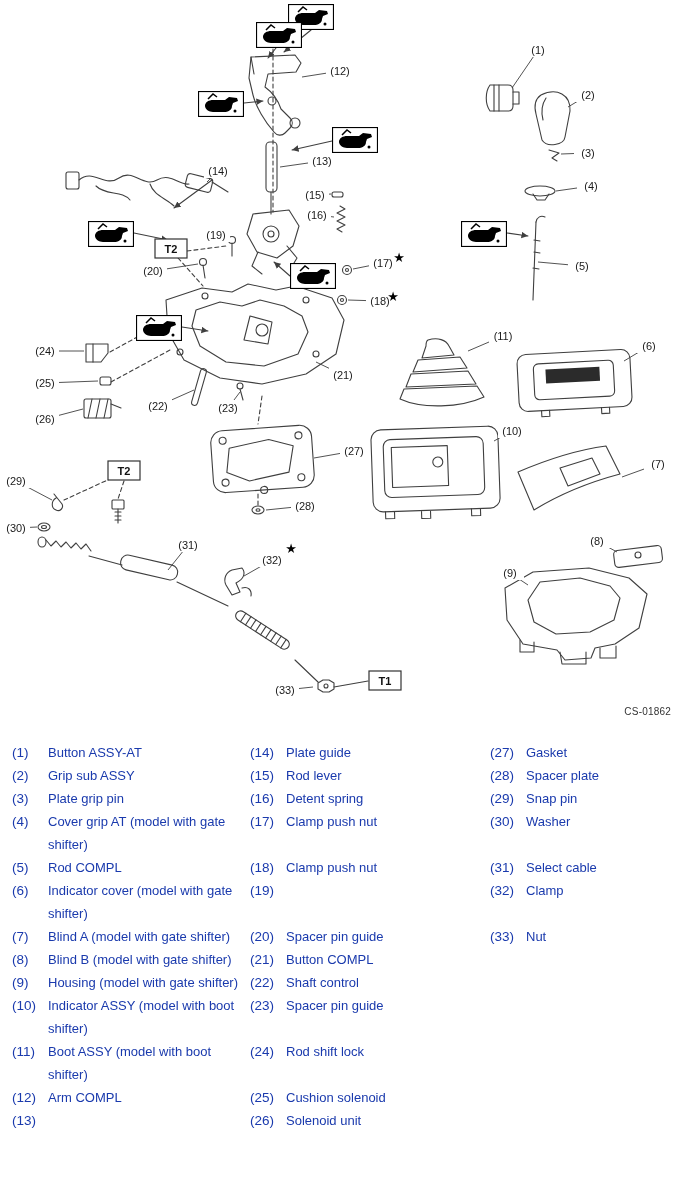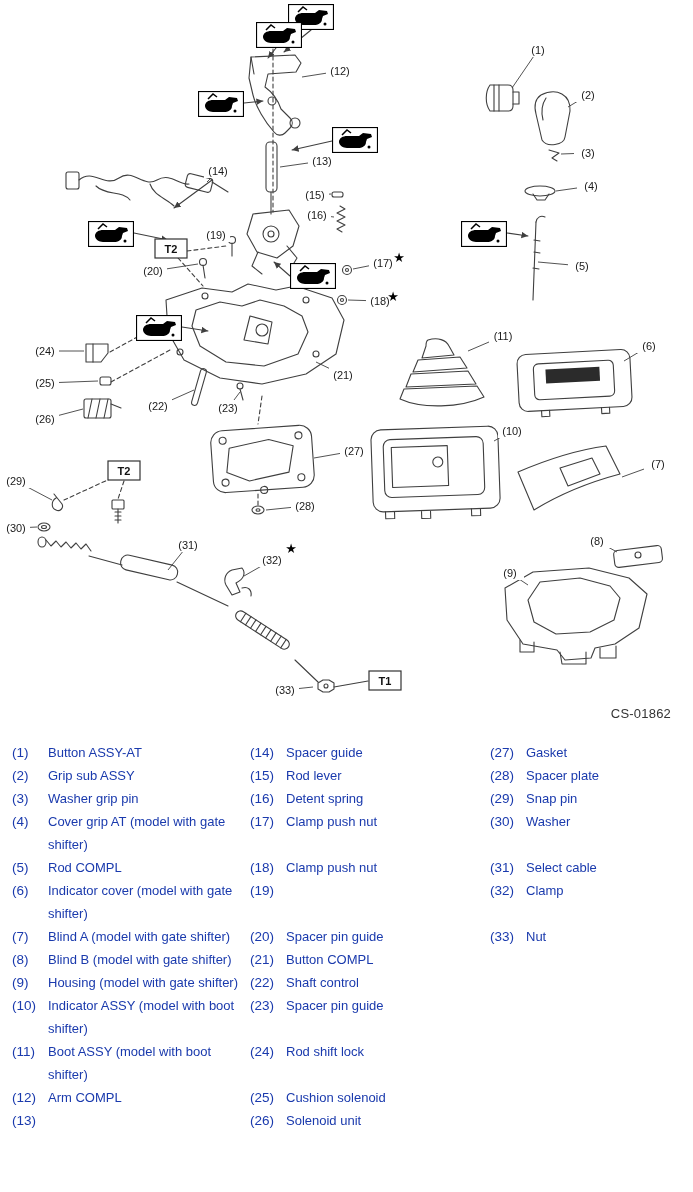--- a/index.html
+++ b/index.html
@@ -18,21 +18,21 @@
   .art .dash { stroke-dasharray:4 3; }
   .art .darkfill { fill:#2b2b2b; stroke:none; }
   .callout { font-size:11px; fill:#1a1a1a; }
   .callout-bg { fill:#ffffff; stroke:none; }
   .leader { stroke:#3f3f3f; stroke-width:0.9; fill:none; }
   .tbox rect { fill:#fff; stroke:#333; stroke-width:1.2; }
   .tbox-label { font-size:11px; font-weight:bold; fill:#111; }
   .star { font-size:13px; fill:#000; }
   #diagram-code {
     position:absolute; right:22px; top:706px;
-    font-size:13px; color:#333; letter-spacing:0.2px;
+    font-size:10px; color:#333; letter-spacing:0.2px;
   }
   .parts-list { padding:11px 4px 0 12px; }
   .parts-row { display:flex; align-items:flex-start; }
   .cell { display:flex; align-items:flex-start; }
   .c1 { width:238px; }
   .c2 { width:240px; }
   .c3 { width:199px; }
   .num {
     width:36px; flex:none;
     color: var(--blue,#1a3aad); font-size:13.5px; line-height:23px;
@@ -414,21 +414,21 @@
 </div>
 
 <div class="parts-list">
     <div class="parts-row">
     <div class="cell c1">
       <span class="num">(1)</span>
       <span class="nm">Button ASSY-AT</span>
     </div>
     <div class="cell c2">
       <span class="num">(14)</span>
-      <span class="nm">Spacer guide</span>
+      <span class="nm">Plate guide</span>
     </div>
     <div class="cell c3">
       <span class="num">(27)</span>
       <span class="nm">Gasket</span>
     </div>
   </div>
     <div class="parts-row">
     <div class="cell c1">
       <span class="num">(2)</span>
       <span class="nm">Grip sub ASSY</span>
@@ -438,21 +438,21 @@
       <span class="nm">Rod lever</span>
     </div>
     <div class="cell c3">
       <span class="num">(28)</span>
       <span class="nm">Spacer plate</span>
     </div>
   </div>
     <div class="parts-row">
     <div class="cell c1">
       <span class="num">(3)</span>
-      <span class="nm">Washer grip pin</span>
+      <span class="nm">Plate grip pin</span>
     </div>
     <div class="cell c2">
       <span class="num">(16)</span>
       <span class="nm">Detent spring</span>
     </div>
     <div class="cell c3">
       <span class="num">(29)</span>
       <span class="nm">Snap pin</span>
     </div>
   </div>

